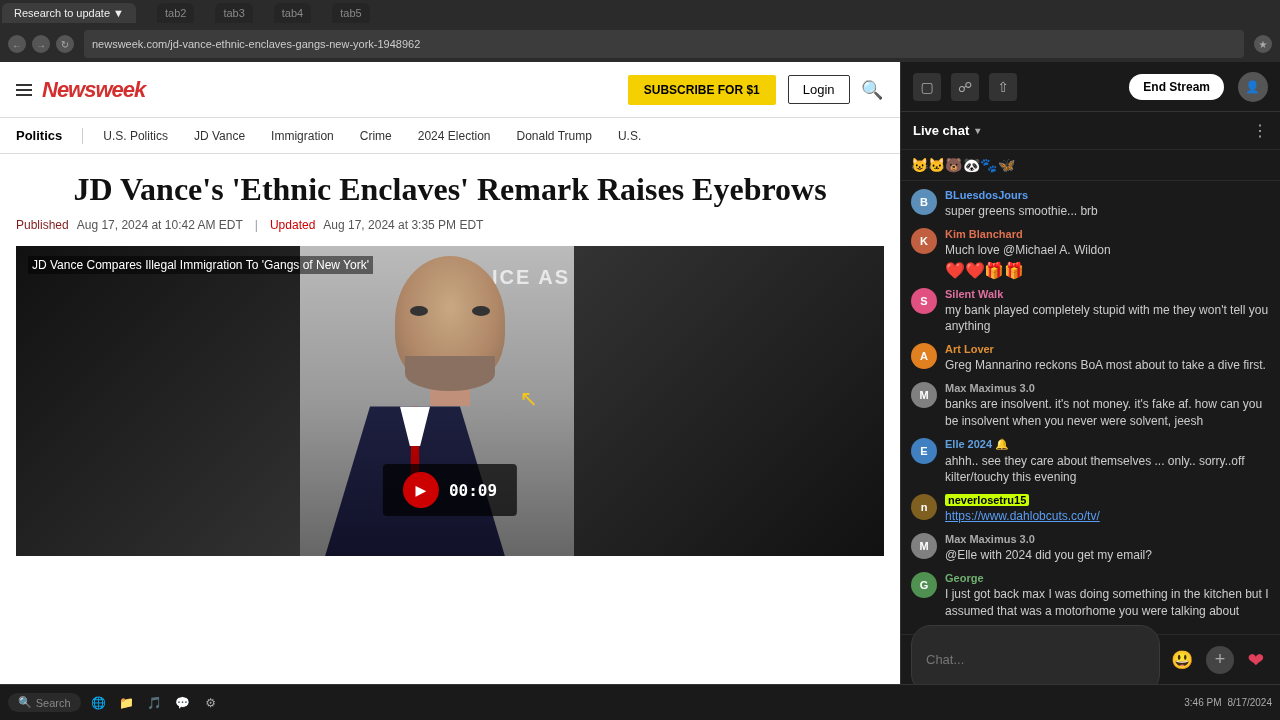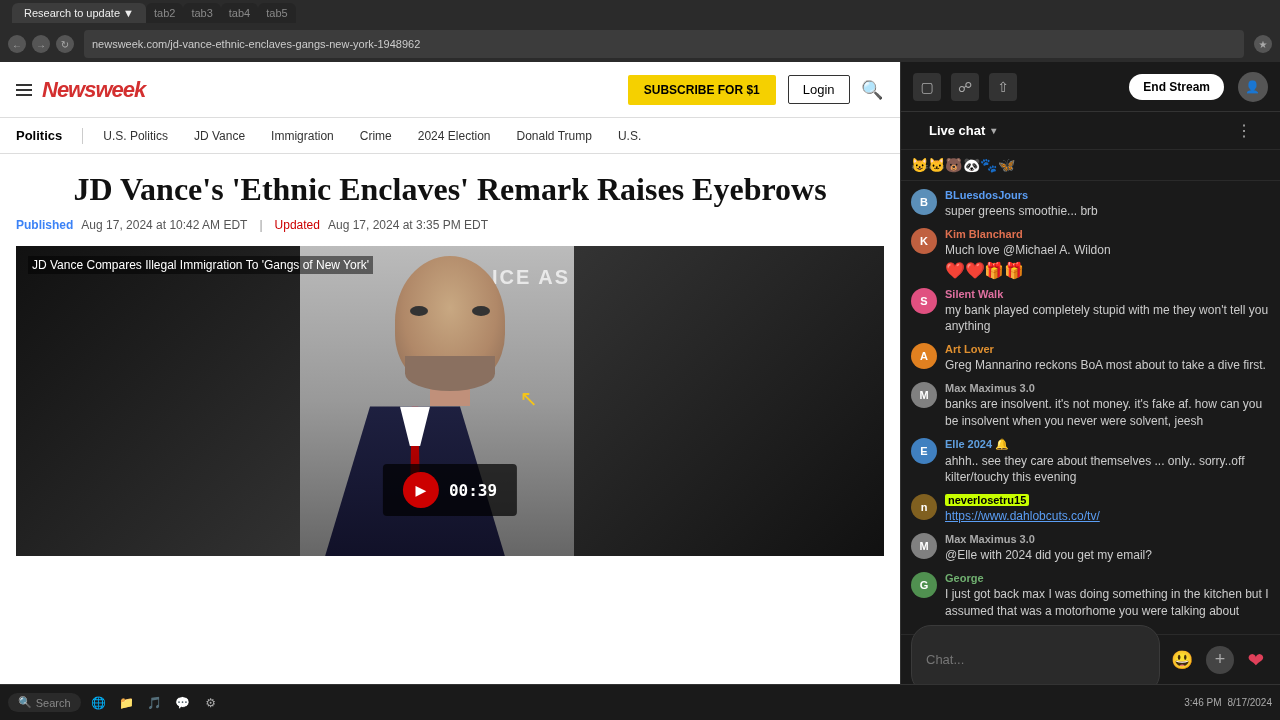--- a/index.html
+++ b/index.html
@@ -19,22 +19,22 @@
       height: 62px;
       flex-shrink: 0;
       display: flex;
       flex-direction: column;
     }
     .tab-bar {
       height: 30px;
       background: #2b2b2b;
       display: flex;
       align-items: center;
-      padding: 0 12px;
-      gap: 0;
+      padding: 0 2px;
+      gap: 21px;
     }
     .tab-active {
       background: #3c3c3c;
       border-radius: 6px 6px 0 0;
       padding: 4px 12px;
       font-size: 11px;
       color: #eee;
       white-space: nowrap;
       overflow: hidden;
       text-overflow: ellipsis;
@@ -200,22 +200,22 @@
     }
     .article-meta {
       font-size: 12px;
       color: #555;
       margin-bottom: 14px;
       display: flex;
       align-items: center;
       gap: 8px;
     }
     .meta-label {
-      font-weight: 700;
-      color: #3b82f6;
+      font-weight: 400;
+      color: #7f1d1d;
     }
     .meta-updated {
       font-weight: 400;
       color: #c00;
     }
     .meta-separator {
       color: #999;
       margin: 0 4px;
     }
 
@@ -353,21 +353,21 @@
       color: #aaa;
       font-size: 12px;
     }
 
     
     .live-chat-header {
       height: 38px;
       display: flex;
       align-items: center;
       justify-content: space-between;
-      padding: 0 28px;
+      padding: 0 12px;
       border-bottom: 1px solid #2a2a2a;
     }
     .live-chat-title {
       display: flex;
       align-items: center;
       gap: 6px;
       color: #fff;
       font-size: 13px;
       font-weight: 600;
       cursor: pointer;
@@ -639,21 +639,21 @@
             </div>
           </div>
         </div>
 
         <div style="position:absolute;right:0;top:0;width:310px;height:100%;background:linear-gradient(135deg,#333 0%,#111 100%);"></div>
 
         <div class="cursor-indicator">↖</div>
 
         <div class="play-overlay">
           <div class="play-btn">▶</div>
-          <span class="play-time">00:39</span>
+          <span class="play-time">00:09</span>
         </div>
       </div>
     </div>
   </div>
 
   <div class="stream-side">
 
     <div class="stream-header">
       <div class="stream-header-left">
         <div class="stream-icon">▢</div>

